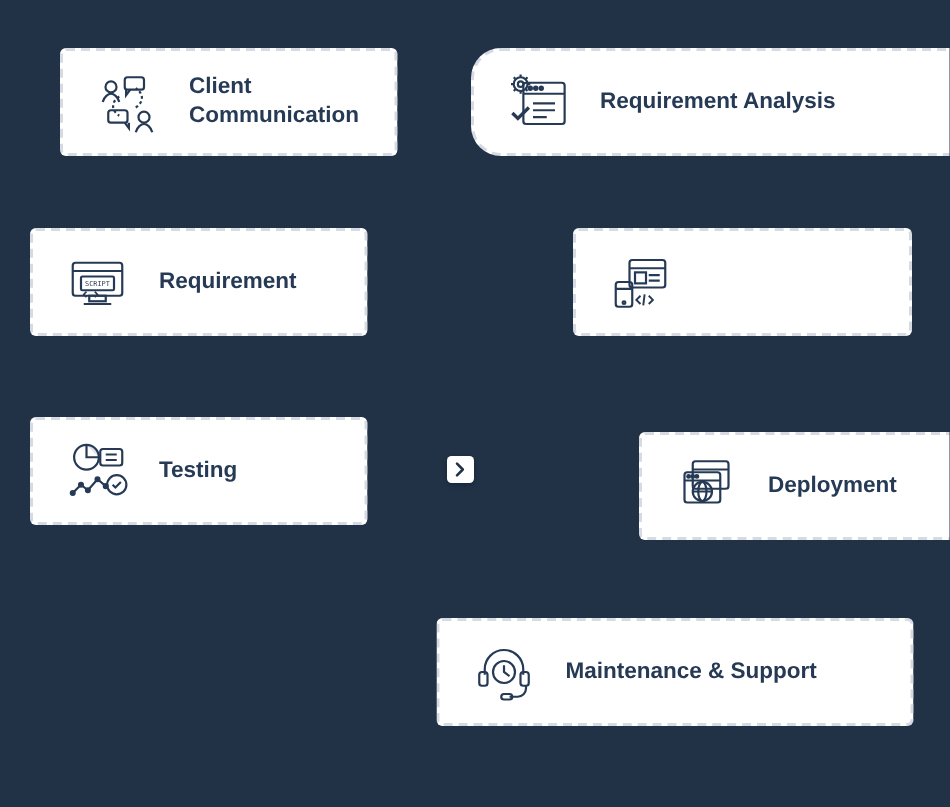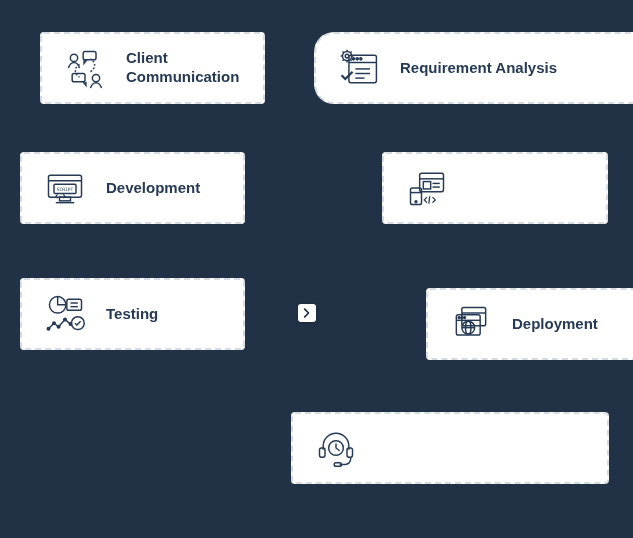--- a/index.html
+++ b/index.html
@@ -96,21 +96,21 @@
     <svg viewBox="0 0 48 48" width="44" height="44">
       <rect x="6" y="10" width="36" height="24" rx="2"></rect>
       <line x1="6" y1="16" x2="42" y2="16"></line>
       <rect x="18" y="34" width="12" height="4"></rect>
         <line x1="14" y1="40" x2="34" y2="40"></line>
       <rect x="12" y="20" width="24" height="10" rx="1"></rect>
       <text x="24" y="27" font-size="5" text-anchor="middle" fill="#263a55" stroke="none" font-family="monospace">SCRIPT</text>
       <path d="M16 31l-2 2 2 2M22 31l2 2-2 2" stroke-width="1.2"></path>
     </svg>
   </span>
-  <span class="label">Development</span>
+  <span class="label">Requirement</span>
 </div>
 
 <div class="card" style="left:382px; top:152px; width:226px;">
   <span class="icon-wrap">
     <svg viewBox="0 0 48 48" width="44" height="44">
       <rect x="16" y="8" width="26" height="20" rx="2"></rect>
       <line x1="16" y1="14" x2="42" y2="14"></line>
       <rect x="20" y="17" width="8" height="8"></rect>
         <line x1="30" y1="19" x2="38" y2="19"></line>
         <line x1="30" y1="23" x2="38" y2="23"></line>
@@ -173,13 +173,14 @@
     <svg viewBox="0 0 48 48" width="44" height="44">
       <path d="M10 26v-4a14 14 0 0 1 28 0v4"></path>
       <rect x="6" y="24" width="6" height="10" rx="2"></rect>
       <rect x="36" y="24" width="6" height="10" rx="2"></rect>
       <path d="M40 34v2a6 6 0 0 1-6 6h-6"></path>
       <rect x="22" y="40" width="8" height="4" rx="2"></rect>
       <circle cx="24" cy="24" r="8"></circle>
       <path d="M24 19v5l4 3"></path>
     </svg>
   </span>
+  <span class="label">Maintenance &amp; Support</span>
 </div>
 
 </body></html>

